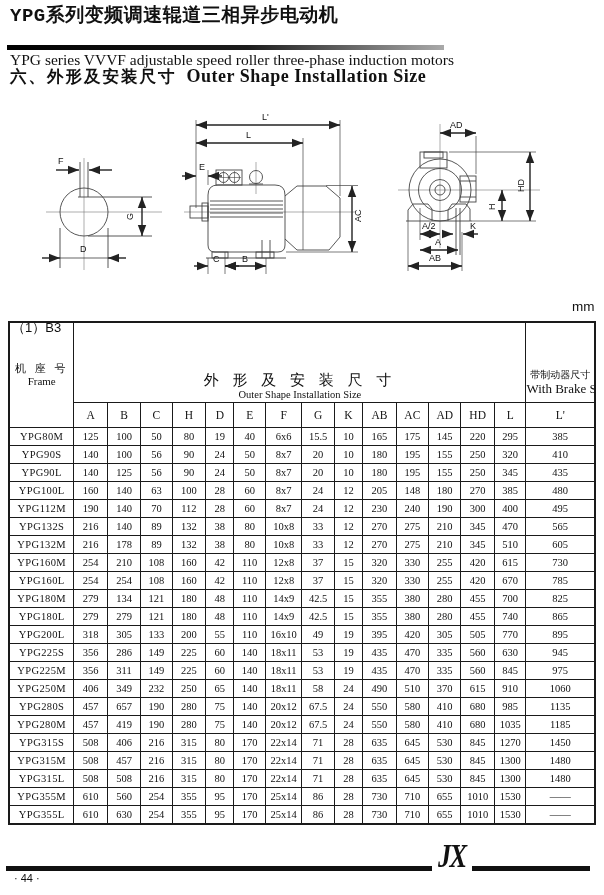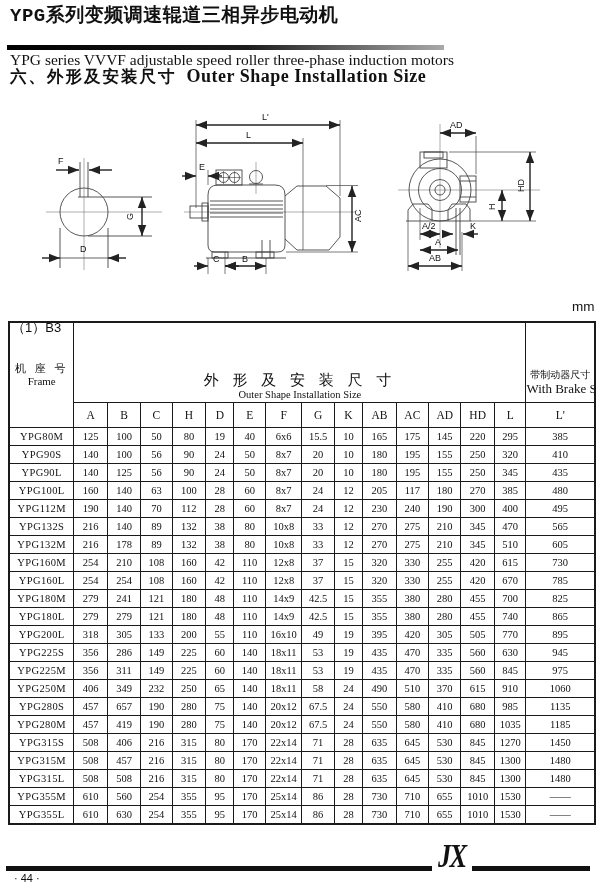--- a/index.html
+++ b/index.html
@@ -310,21 +310,21 @@
         <td>160</td>
         <td>140</td>
         <td>63</td>
         <td>100</td>
         <td>28</td>
         <td>60</td>
         <td>8x7</td>
         <td>24</td>
         <td>12</td>
         <td>205</td>
-        <td>117</td>
+        <td>148</td>
         <td>180</td>
         <td>270</td>
         <td>385</td>
         <td>480</td>
       </tr>
       <tr>
         <td class="frame-cell">YPG112M</td>
         <td>190</td>
         <td>140</td>
         <td>70</td>
@@ -409,21 +409,21 @@
         <td>320</td>
         <td>330</td>
         <td>255</td>
         <td>420</td>
         <td>670</td>
         <td>785</td>
       </tr>
       <tr>
         <td class="frame-cell">YPG180M</td>
         <td>279</td>
-        <td>241</td>
+        <td>134</td>
         <td>121</td>
         <td>180</td>
         <td>48</td>
         <td>110</td>
         <td>14x9</td>
         <td>42.5</td>
         <td>15</td>
         <td>355</td>
         <td>380</td>
         <td>280</td>

